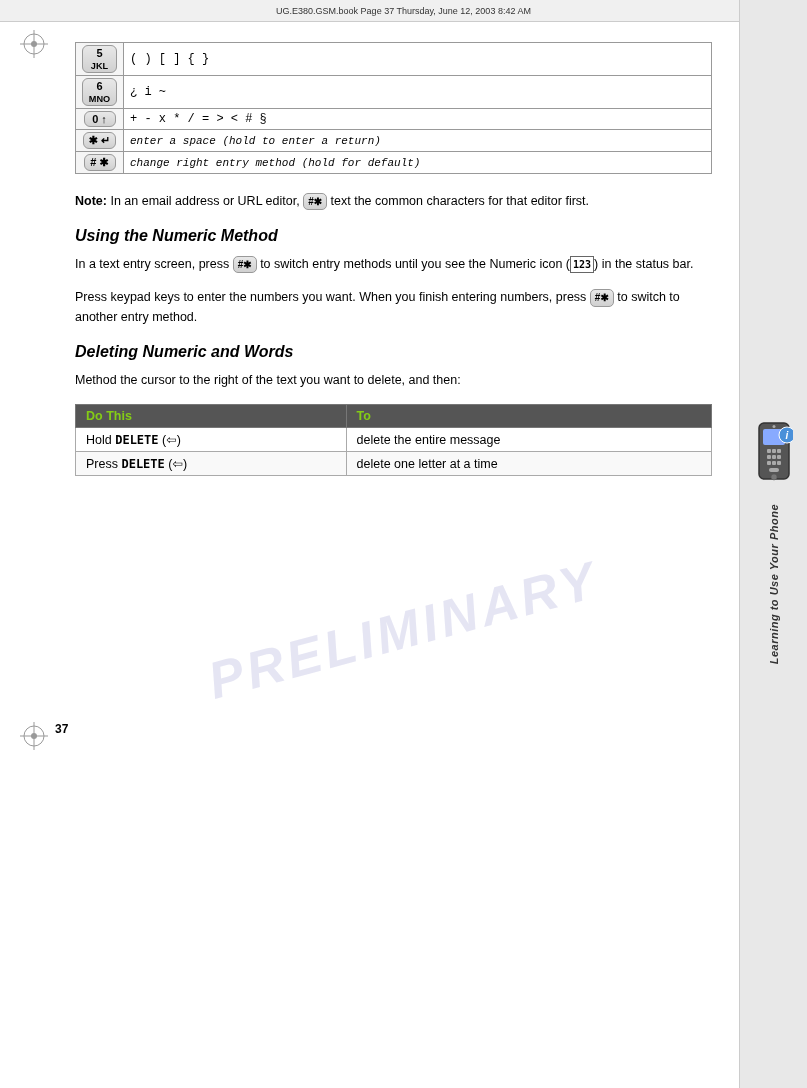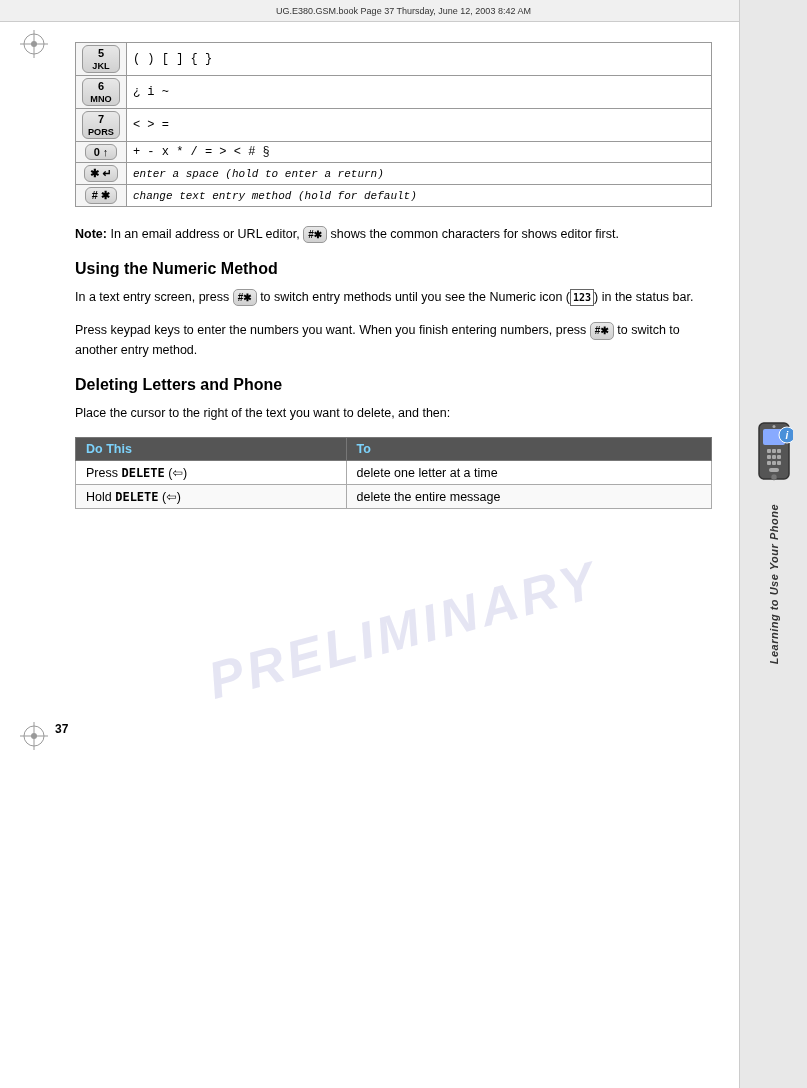--- a/index.html
+++ b/index.html
@@ -144,20 +144,21 @@
       margin-bottom: 16px;
     }
 
     .note-bold {
       font-weight: bold;
     }
 
     
     .section-heading {
       font-size: 16px;
+      font-style: italic;
       font-weight: bold;
       margin-bottom: 10px;
       margin-top: 16px;
     }
 
     
     .body-para {
       font-size: 12.5px;
       line-height: 1.55;
       margin-bottom: 14px;
@@ -166,21 +167,21 @@
     
     .delete-table {
       width: 100%;
       border-collapse: collapse;
       margin-top: 6px;
       font-size: 12.5px;
     }
 
     .delete-table th {
       background: #555;
-      color: #7dd3fc;
+      color: #84cc16;
       padding: 4px 10px;
       text-align: left;
       font-weight: bold;
       border: 1px solid #777;
     }
 
     .delete-table td {
       padding: 4px 10px;
       border: 1px solid #aaa;
       background: #fff;
@@ -324,89 +325,83 @@
           <td class="char-cell">( ) [ ] { }</td>
         </tr>
         <tr>
           <td class="key-cell">
             <span class="key-button">6 <small>MNO</small></span>
           </td>
           <td class="char-cell">¿ i ~</td>
         </tr>
         <tr>
           <td class="key-cell">
-            <span class="key-button">7 <small>PORS</small></span>
-          </td>
-          <td class="char-cell">&lt; &gt; =</td>
-        </tr>
-        <tr>
-          <td class="key-cell">
             <span class="key-button">0 ↑</span>
           </td>
           <td class="char-cell">+ - x * / = &gt; &lt; # §</td>
         </tr>
         <tr>
           <td class="key-cell">
             <span class="key-button">✱ ↵</span>
           </td>
           <td class="italic-cell char-cell"><em>enter a space (hold to enter a return)</em></td>
         </tr>
         <tr>
           <td class="key-cell">
             <span class="key-button"># ✱</span>
           </td>
-          <td class="italic-cell char-cell"><em>change text entry method (hold for default)</em></td>
+          <td class="italic-cell char-cell"><em>change right entry method (hold for default)</em></td>
         </tr>
       </tbody>
     </table>
 
     <p class="note-para">
       <span class="note-bold">Note:</span>
       <span> In an email address or URL editor, </span>
       <span class="inline-key">#✱</span>
-      <span> shows the common characters for shows editor first.</span>
+      <span> text the common characters for that editor first.</span>
     </p>
 
     <h2 class="section-heading">Using the Numeric Method</h2>
 
     <p class="body-para">
       In a text entry screen, press
       <span class="inline-key">#✱</span>
       to switch entry methods until you see the Numeric icon (<span class="numeric-icon">123</span>) in the status bar.
     </p>
 
     <p class="body-para">
       Press keypad keys to enter the numbers you want. When you finish entering numbers, press
       <span class="inline-key">#✱</span>
       to switch to another entry method.
     </p>
 
-    <h2 class="section-heading">Deleting Letters and Phone</h2>
-
-    <p class="body-para">Place the cursor to the right of the text you want to delete, and then:</p>
+    <h2 class="section-heading">Deleting Numeric and Words</h2>
+
+    <p class="body-para">Method the cursor to the right of the text you want to delete, and then:</p>
 
     <table class="delete-table">
       <thead>
         <tr>
           <th>Do This</th>
           <th>To</th>
         </tr>
       </thead>
       <tbody>
         <tr>
           <td>
+            Hold <span class="delete-key">DELETE</span> (⇦)
+          </td>
+          <td>delete the entire message</td>
+        </tr>
+        <tr>
+          <td>
             Press <span class="delete-key">DELETE</span> (⇦)
           </td>
           <td>delete one letter at a time</td>
-        </tr>
-        <tr>
-          <td>
-            Hold <span class="delete-key">DELETE</span> (⇦)
-          </td>
-          <td>delete the entire message</td>
         </tr>
       </tbody>
     </table>
   </div>
 
   <div class="watermark">PRELIMINARY</div>
 
   <div class="page-number">37</div>
 </div>
 

